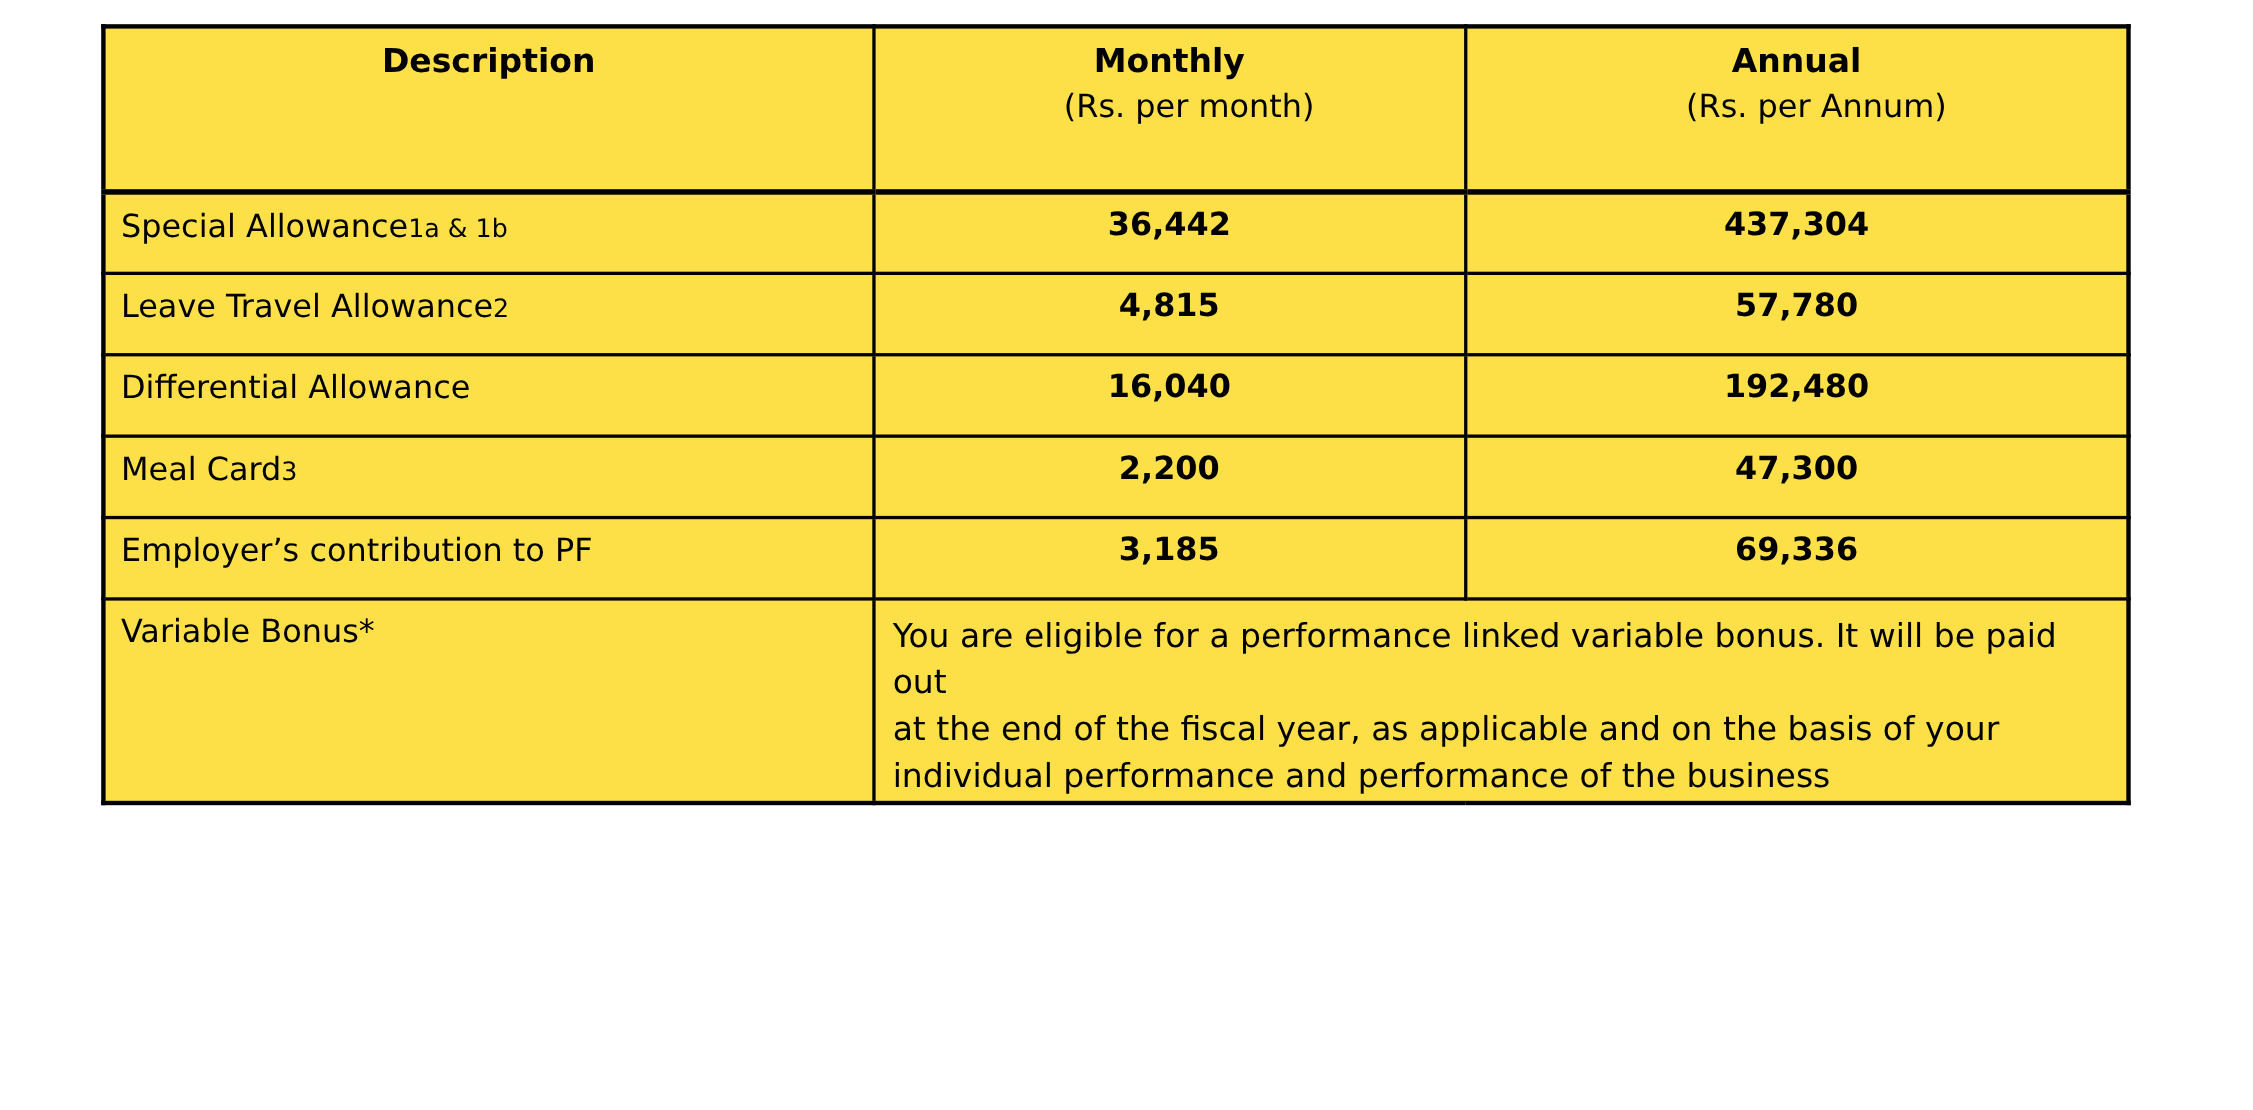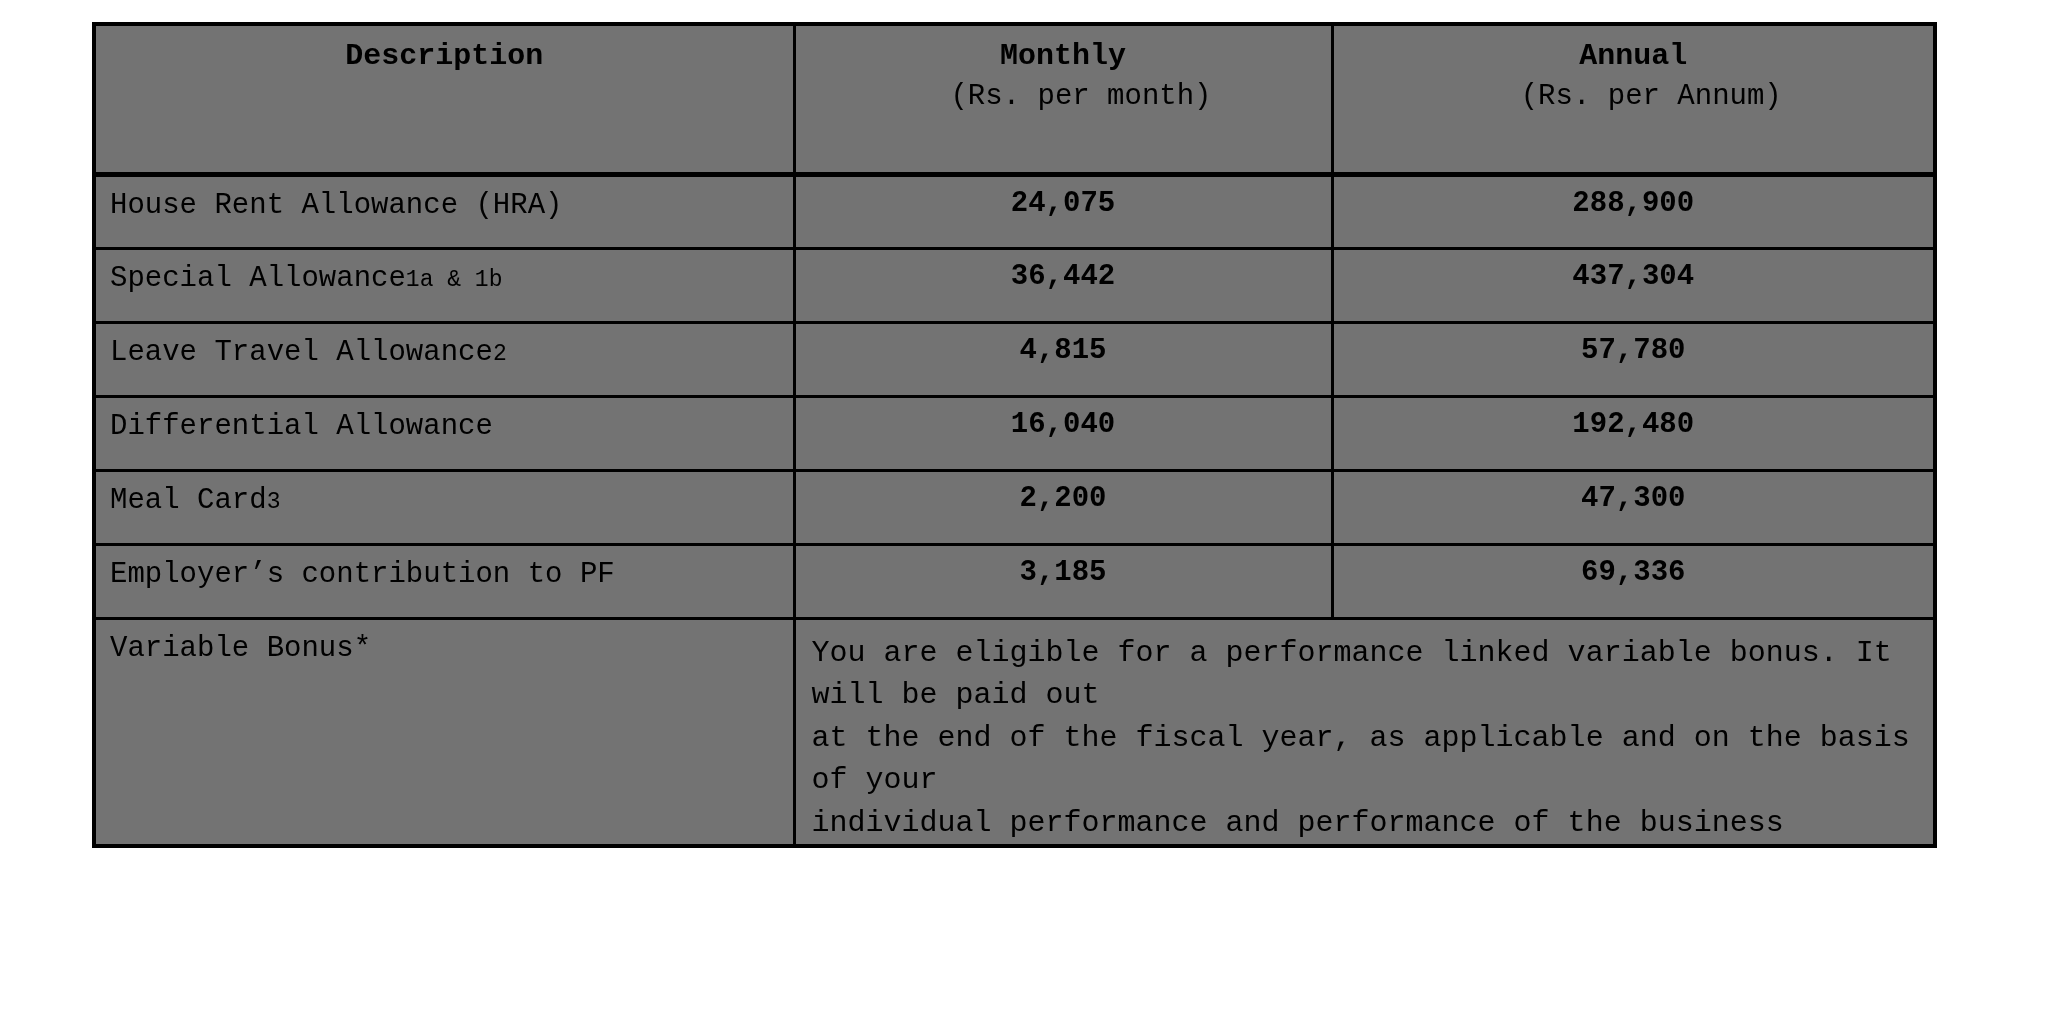--- a/index.html
+++ b/index.html
@@ -27,22 +27,21 @@
     table-layout: fixed;
     border: 4px solid #000000;
   }
   col.c-desc    { width: 700px; }
   col.c-monthly { width: 538px; }
   col.c-annual  { width: 603px; }
   td, th {
     border: 3px solid #000000;
     vertical-align: top;
     padding: 0;
-    background: #737373;
-    font-family: Liberation Mono, monospace;
+    background: #fde047;
   }
   tr.header-row    { height: 150px; }
   tr.data-row      { height: 74px; }
   tr.bonus-row     { height: 147px; margin-top: 24px; }
   tr.medical-row   { height: 78px; }
   tr.header-row th { border-bottom: 5px solid #000000; }
 
   .hdr-cell {
     text-align: center;
     padding-top: 10px;
@@ -104,25 +103,20 @@
         <div class="hdr-title">Monthly</div>
         <div class="hdr-sub">(Rs. per month)</div>
       </th>
       <th class="hdr-cell">
         <div class="hdr-title">Annual</div>
         <div class="hdr-sub">(Rs. per Annum)</div>
       </th>
     </tr>
 
 
-    <tr class="data-row">
-      <td class="label-cell"><span>House Rent Allowance (HRA)</span><span class="marker"></span></td>
-      <td class="num-cell">24,075</td>
-      <td class="num-cell">288,900</td>
-    </tr>
 
     <tr class="data-row">
       <td class="label-cell"><span>Special Allowance</span><span class="marker">1a &amp; 1b</span></td>
       <td class="num-cell">36,442</td>
       <td class="num-cell">437,304</td>
     </tr>
 
     <tr class="data-row">
       <td class="label-cell"><span>Leave Travel Allowance</span><span class="marker">2</span></td>
       <td class="num-cell">4,815</td>

